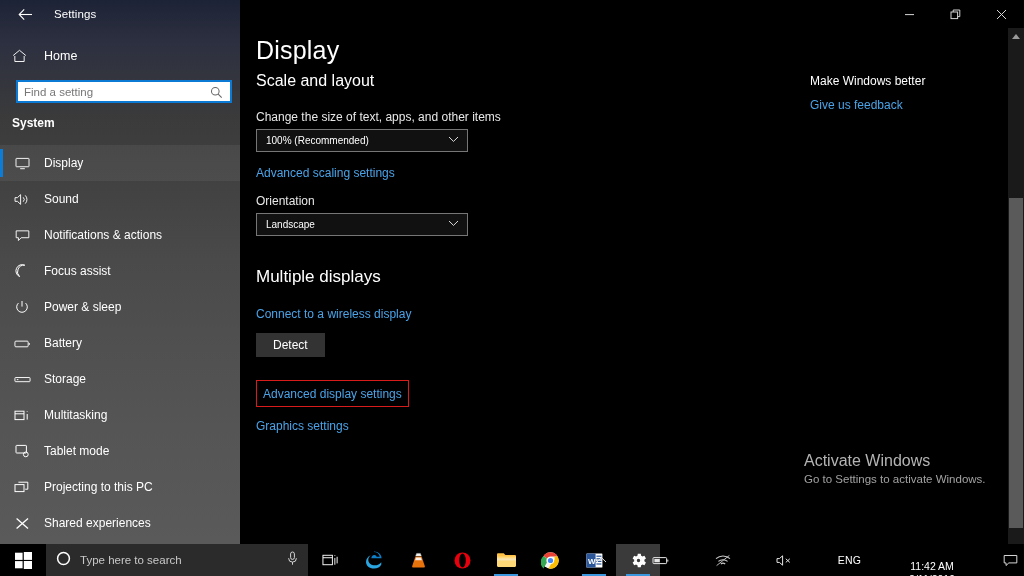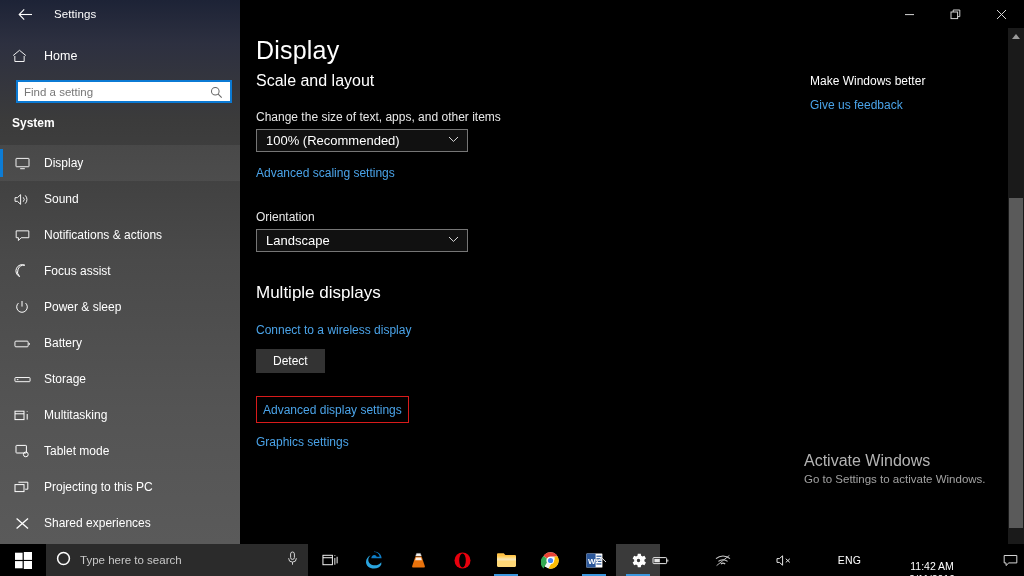--- a/index.html
+++ b/index.html
@@ -86,21 +86,21 @@
   #page { position:absolute; left:16px; top:36px; width:740px; }
   #page-title { font-size:25px; font-weight:300; color:#fff; letter-spacing:.2px; }
   .h2 { font-size:16px; font-weight:400; color:#fff; margin-top:7px; }
   .body-text { font-size:12px; color:#e8e8e8; line-height:1.42; }
 
   .field-label { font-size:12px; color:#e8e8e8; margin-bottom:5px; }
 
   .combo {
     width:212px; height:23px; background:#111111; border:1px solid #767676;
     display:flex; align-items:center; justify-content:space-between;
-    padding:0 8px 0 9px; color:#ffffff; font-size:13px; cursor:default;
+    padding:0 8px 0 9px; color:#ffffff; font-size:10px; cursor:default;
   }
   .combo .chev { color:#dcdcdc; font-size:9px; line-height:1; }
 
   .link { color:#4aa3e8; font-size:12px; text-decoration:none; cursor:pointer; display:inline-block; }
 
   .btn {
     background:#333333; border:1px solid #333333; color:#ffffff;
     font-family:"Liberation Sans", sans-serif; font-size:12px;
     padding:4px 16px; cursor:default;
   }
@@ -355,21 +355,21 @@
               </svg>
           </span>
         </div>
       </div>
 
       <div style="margin-top:11px">
         <a class="link">Advanced scaling settings</a>
       </div>
 
 
-      <div style="margin-top:29px">
+      <div style="margin-top:13px">
         <div class="field-label">Orientation</div>
         <div class="combo">
           <span>Landscape</span>
           <span class="chev">
             <svg width="11" height="7" viewBox="0 0 11 7" fill="none" stroke="#dcdcdc" stroke-width="1">
                 <path d="M1 1l4.5 4.4L10 1"></path>
               </svg>
           </span>
         </div>
       </div>

